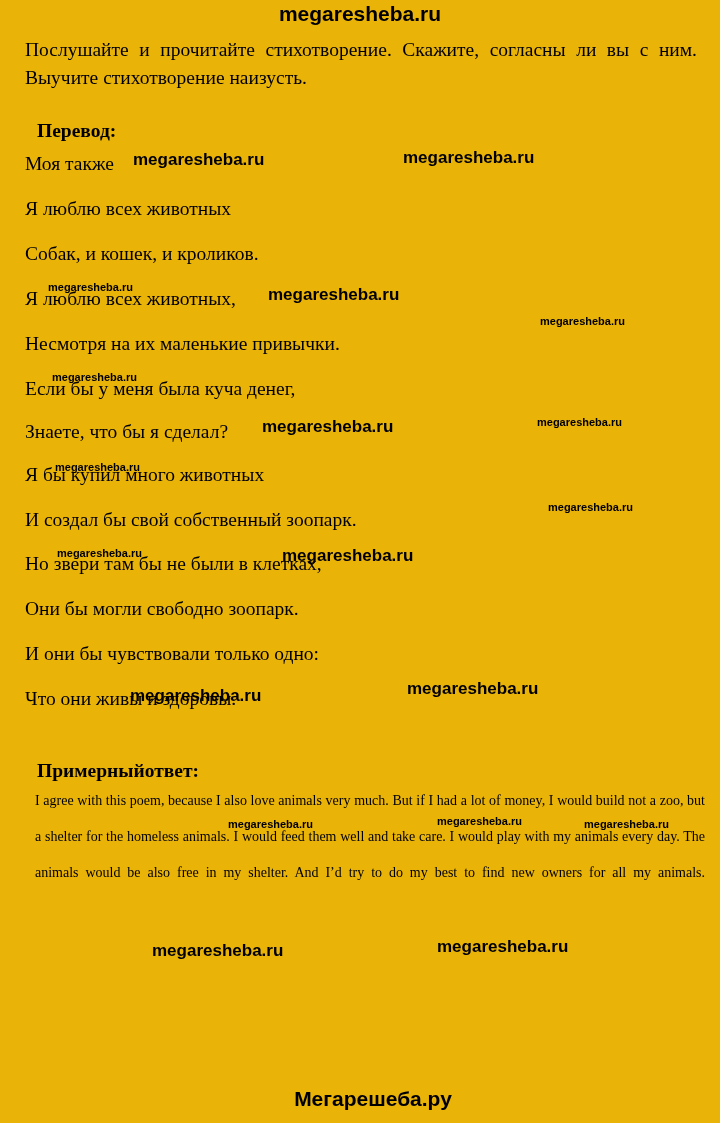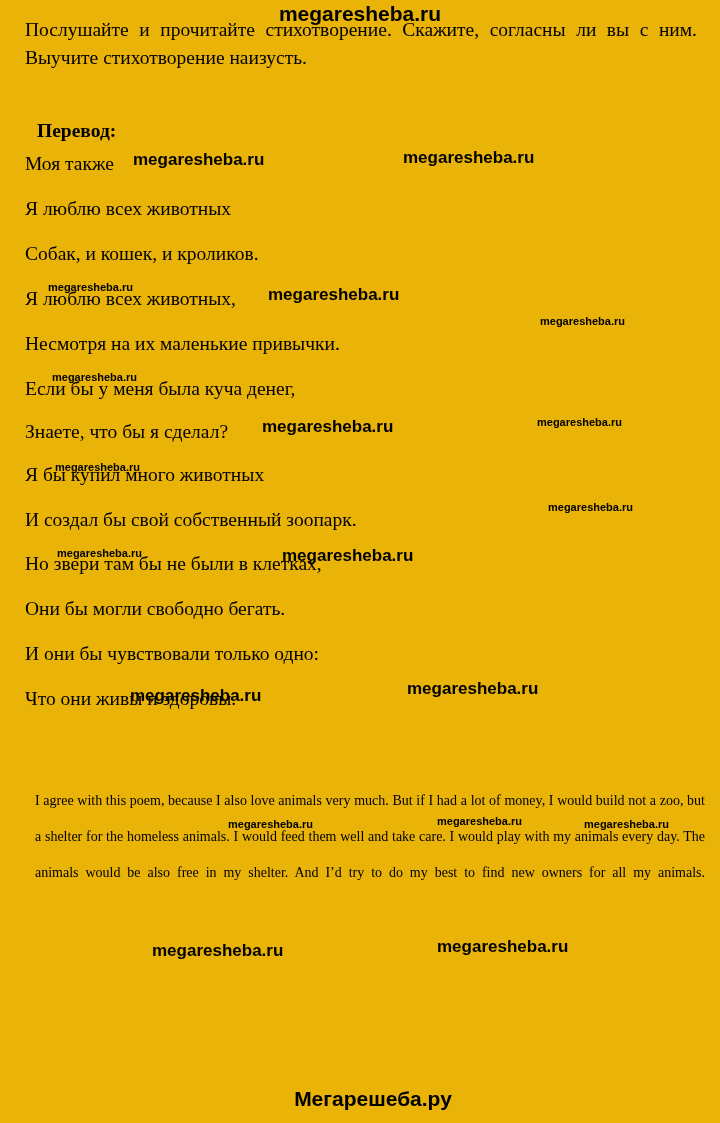--- a/index.html
+++ b/index.html
@@ -19,21 +19,21 @@
     text-align: center;
     font-family: "Liberation Sans", sans-serif;
     font-weight: bold;
     font-size: 21px;
   }
   .header-watermark { top: 2px; }
   .footer-watermark { top: 1087px; padding-left: 13px; }
 
   .task {
     position: absolute;
-    top: 16px;
+    top: 36px;
     left: 25px;
     width: 672px;
     margin: 0;
     font-size: 19.5px;
     line-height: 28px;
     text-align: justify;
   }
   .section-heading {
     position: absolute;
     left: 25px;
@@ -89,25 +89,26 @@
     <p class="poem-line" style="top:153px">Моя также</p>
     <p class="poem-line" style="top:198px">Я люблю всех животных</p>
     <p class="poem-line" style="top:243px">Собак, и кошек, и кроликов.</p>
     <p class="poem-line" style="top:288px">Я люблю всех животных,</p>
     <p class="poem-line" style="top:333px">Несмотря на их маленькие привычки.</p>
     <p class="poem-line" style="top:378px">Если бы у меня была куча денег,</p>
     <p class="poem-line" style="top:421px">Знаете, что бы я сделал?</p>
     <p class="poem-line" style="top:464px">Я бы купил много животных</p>
     <p class="poem-line" style="top:509px">И создал бы свой собственный зоопарк.</p>
     <p class="poem-line" style="top:553px">Но звери там бы не были в клетках,</p>
-    <p class="poem-line" style="top:598px">Они бы могли свободно бегать.</p>
+    <p class="poem-line" style="top:598px">Они бы могли свободно зоопарк.</p>
     <p class="poem-line" style="top:643px">И они бы чувствовали только одно:</p>
     <p class="poem-line" style="top:688px">Что они живы и здоровы.</p>
   </div>
 
+  <h3 class="section-heading heading-answer">Примерныйответ:</h3>
 
   <p class="para para-eng">I agree with this poem, because I also love animals very much. But if I had a lot of money, I would build not a zoo, but a shelter for the homeless animals. I would feed them well and take care. I would play with my animals every day. The animals would be also free in my shelter. And I’d try to do my best to find new owners for all my animals.</p>
 
 
   <div class="footer-watermark">Мегарешеба.ру</div>
 
   <span class="wm wm-bold" style="left:133px; top:150px">megaresheba.ru</span>
   <span class="wm wm-bold" style="left:403px; top:148px">megaresheba.ru</span>
   <span class="wm wm-bold" style="left:268px; top:285px">megaresheba.ru</span>
   <span class="wm wm-bold" style="left:262px; top:417px">megaresheba.ru</span>

